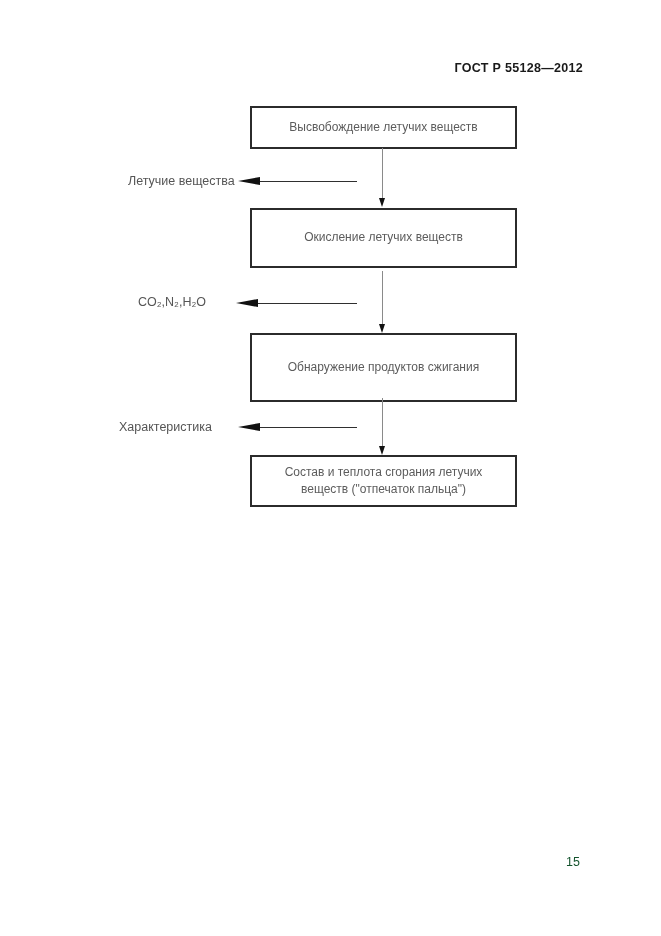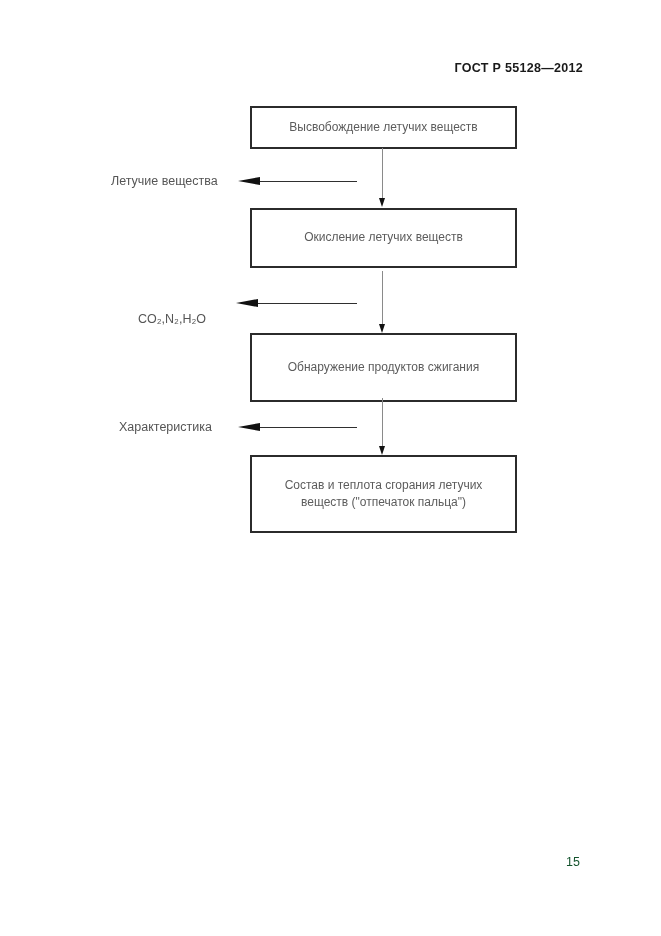--- a/index.html
+++ b/index.html
@@ -37,21 +37,21 @@
     justify-content: center;
     text-align: center;
     font-size: 12px;
     color: #5c5c5c;
     line-height: 1.45;
     padding: 0 14px;
   }
   .box-1 { top: 106px; height: 43px; }
   .box-2 { top: 208px; height: 60px; }
   .box-3 { top: 333px; height: 69px; }
-  .box-4 { top: 455px; height: 78px; }
+  .box-4 { top: 455px; height: 52px; }
 
   
   .vline {
     position: absolute;
     left: 382px;
     width: 1px;
     background: #8a8a8a;
   }
   .vline-1 { top: 148px; height: 50px; }
   .vline-2 { top: 271px; height: 53px; }
@@ -90,22 +90,22 @@
   .harrow-2 { top: 299px; left: 236px; }
   .harrow-3 { top: 423px; left: 238px; }
 
   
   .side-label {
     position: absolute;
     font-size: 12.5px;
     color: #555555;
     white-space: nowrap;
   }
-  .side-label-1 { left: 111px; top: 174px; }
-  .side-label-2 { left: 138px; top: 312px; }
+  .side-label-1 { left: 128px; top: 174px; }
+  .side-label-2 { left: 138px; top: 295px; }
   .side-label-3 { left: 119px; top: 420px; }
 
   .figure-caption {
     position: absolute;
     left: 227px;
     top: 538px;
     font-size: 12px;
     color: #3a3a3a;
   }
   .page-number {

